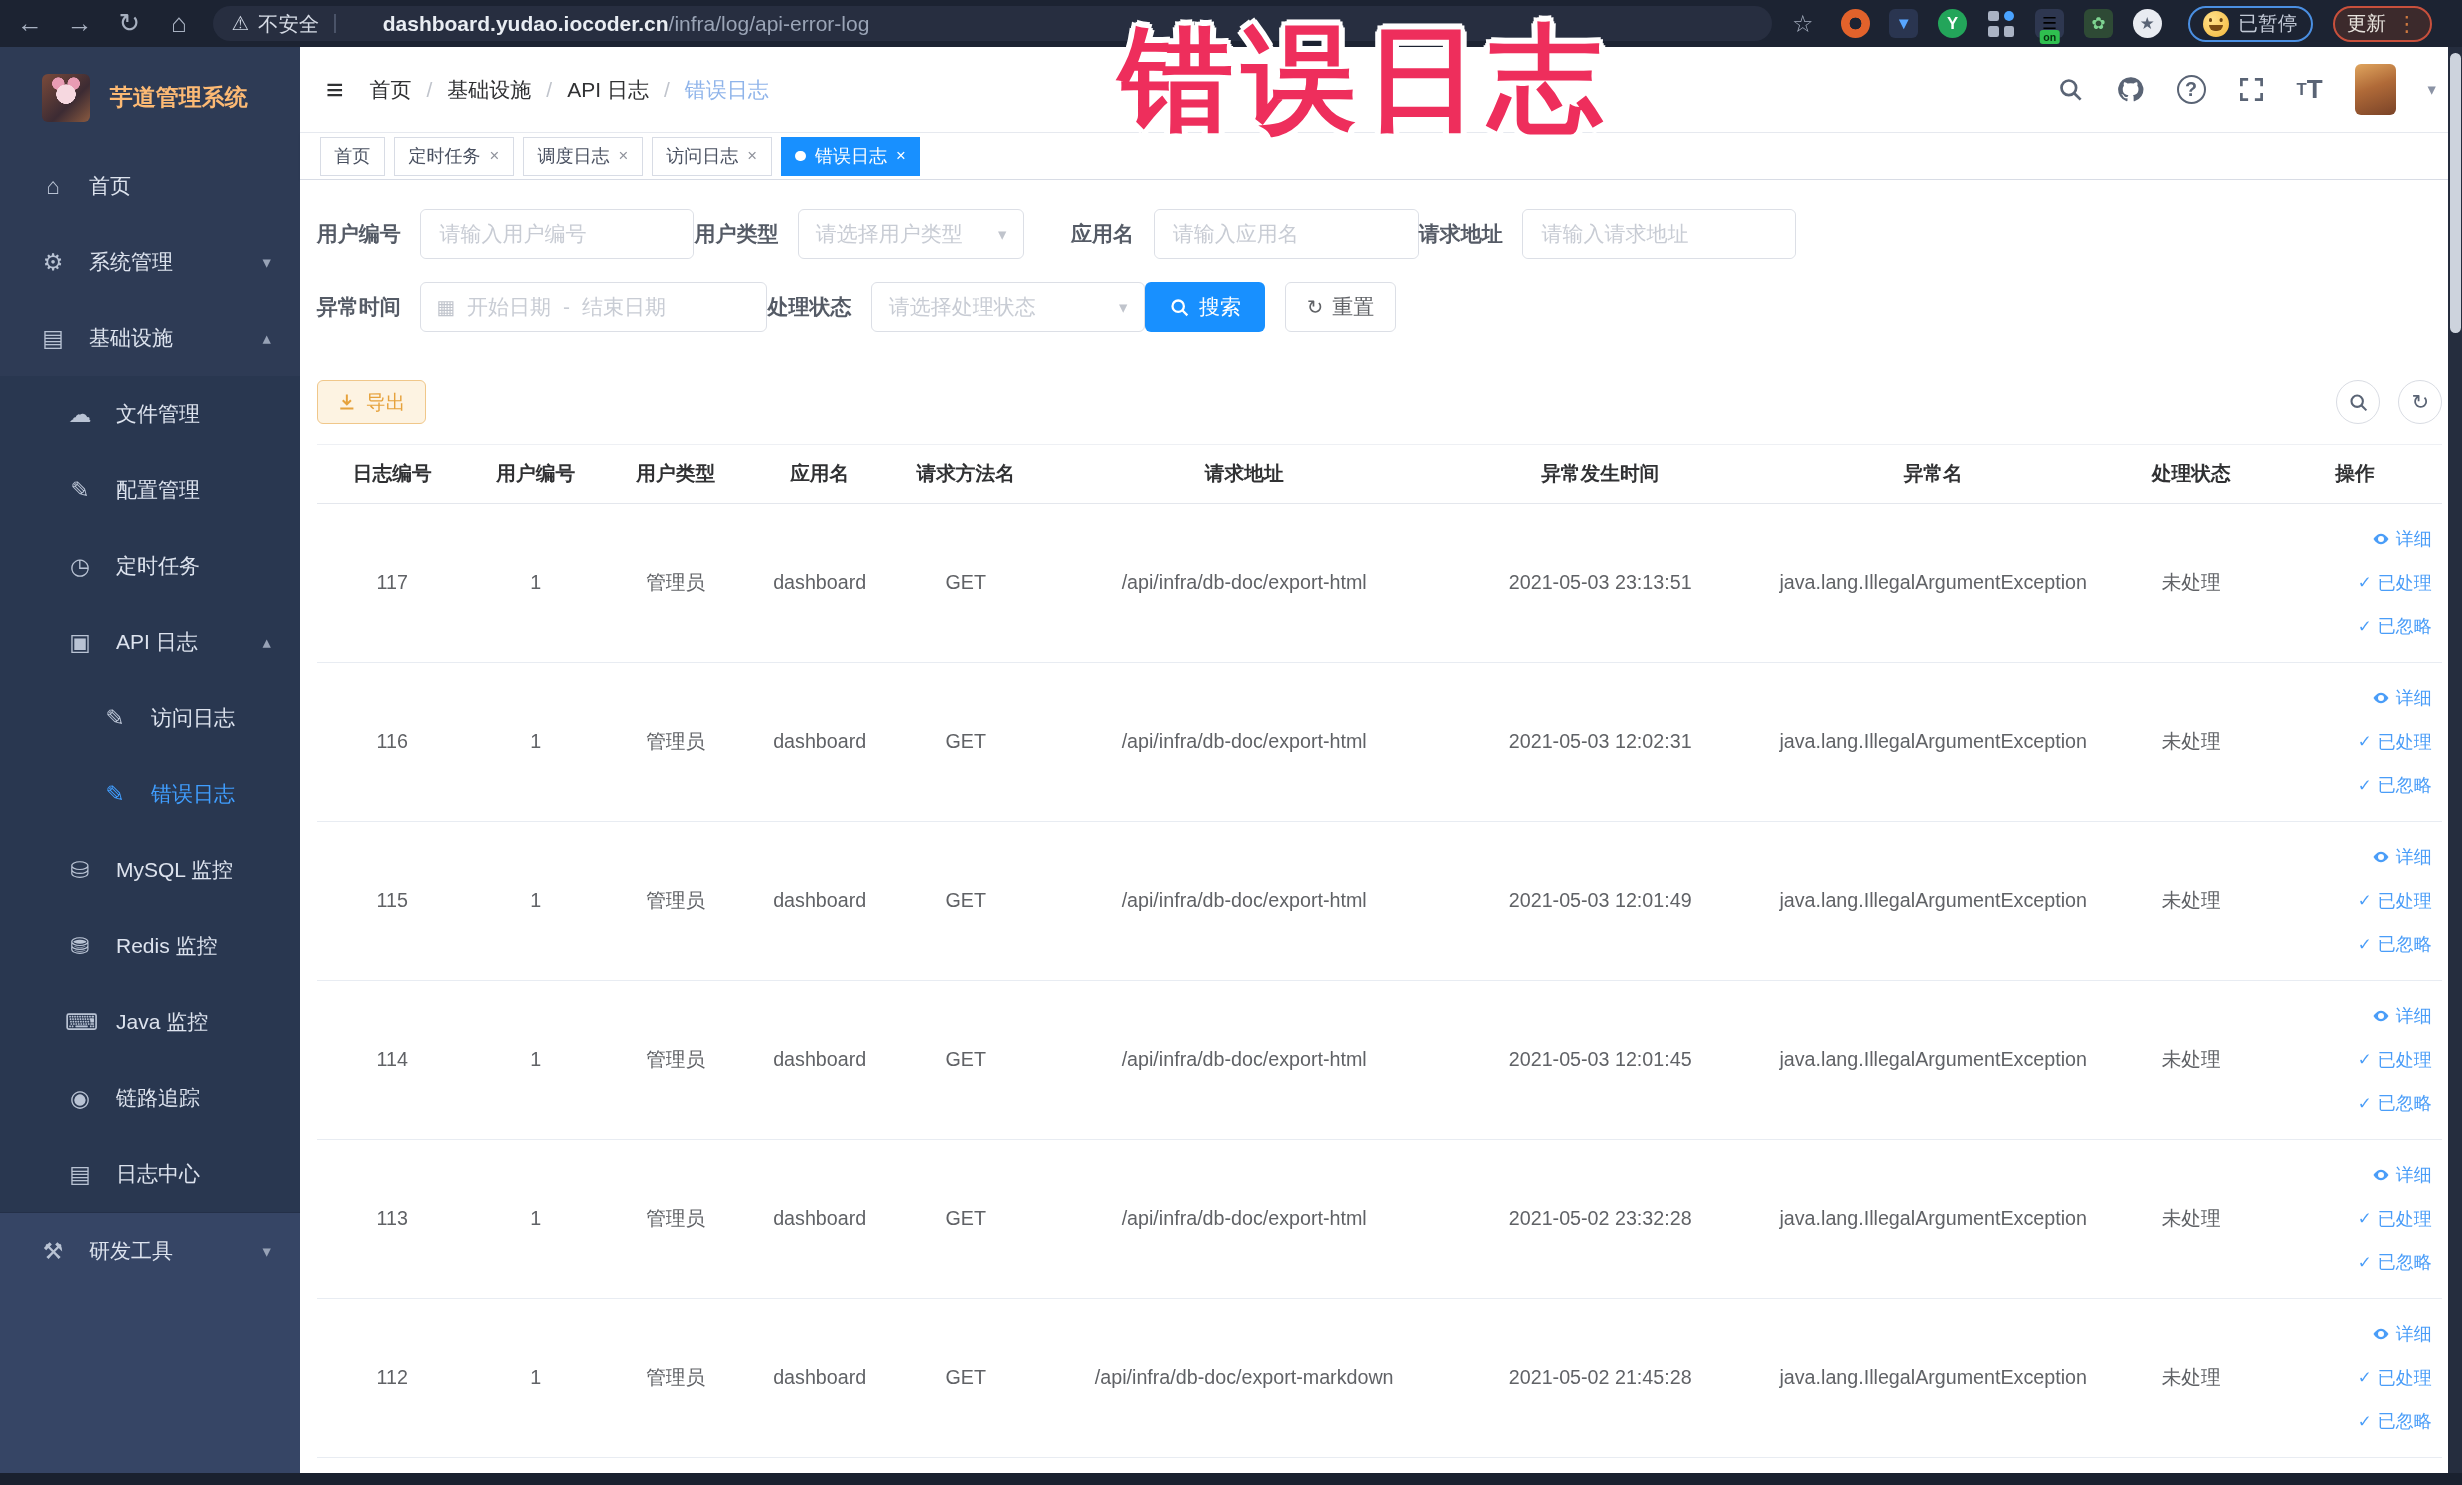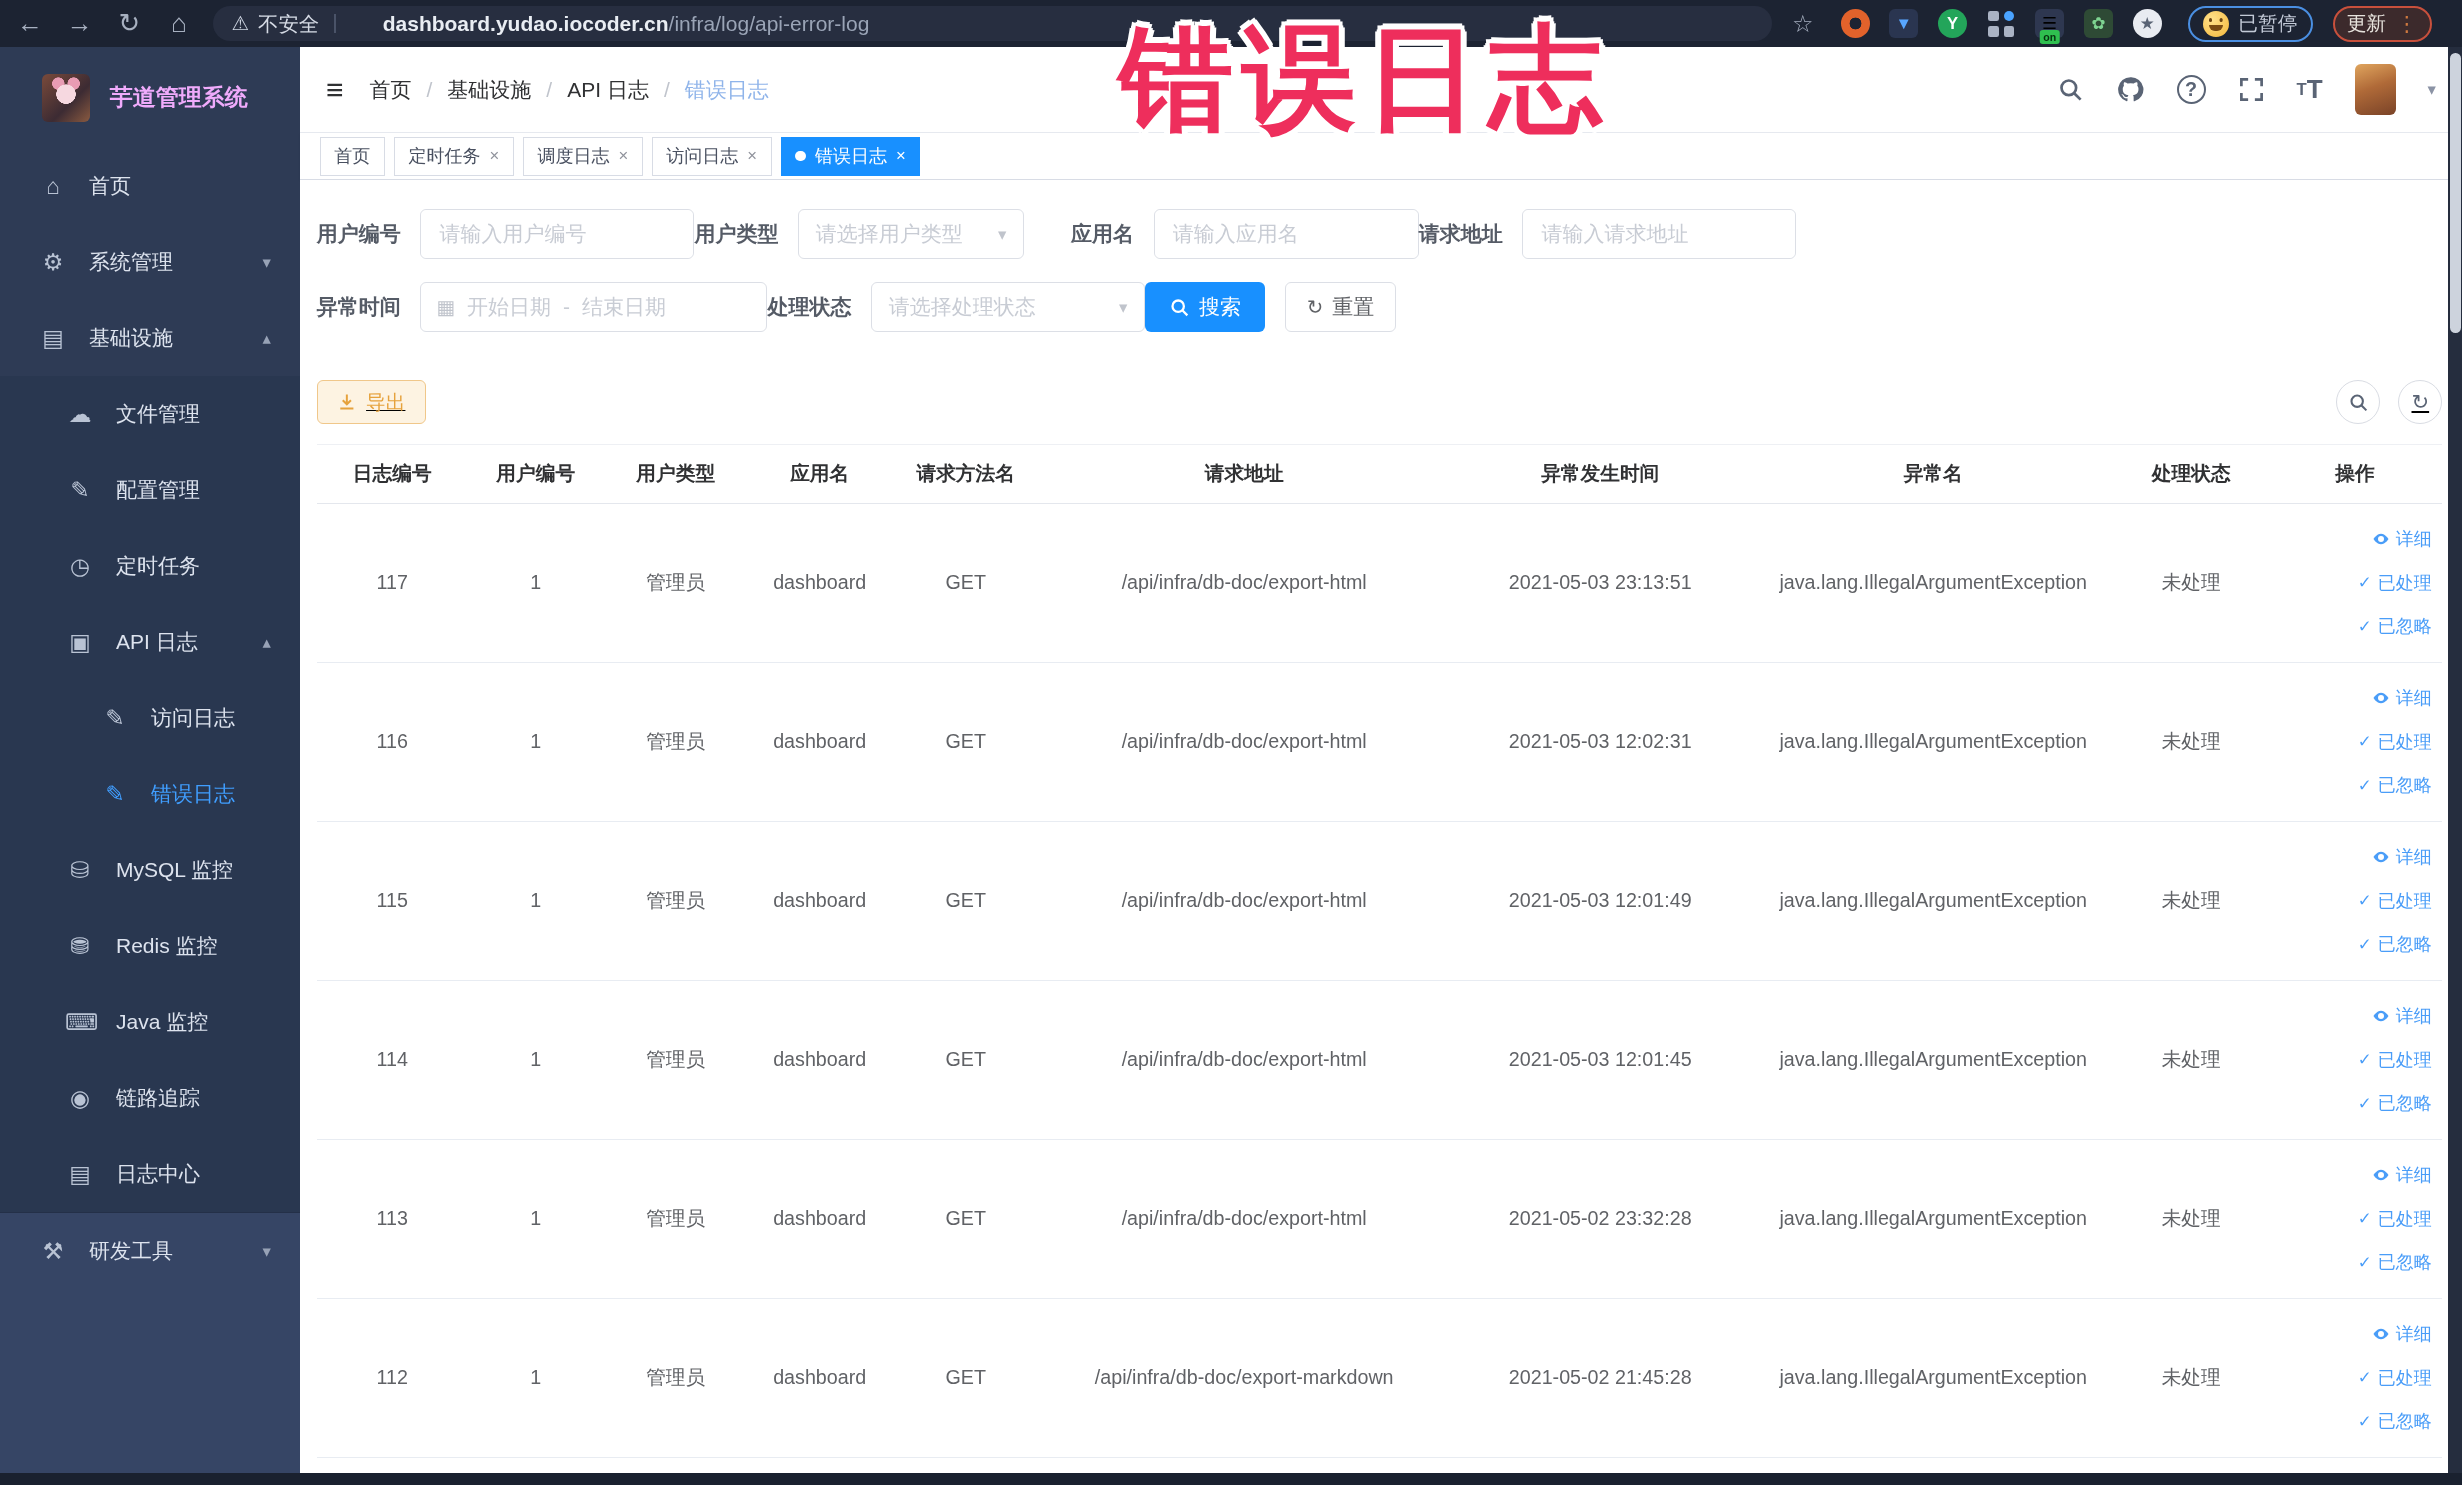--- a/index.html
+++ b/index.html
@@ -61,21 +61,21 @@
   
   .sidebar { width:300px; height:100%; background:#2e3b55; display:flex; flex-direction:column; flex-shrink:0; }
   .logo-row { height:101px; display:flex; align-items:center; padding-left:42px; gap:19.7px; }
   .logo-img { width:48px; height:48px; border-radius:6px; flex-shrink:0;
     background:
       radial-gradient(circle at 50% 42%, #f6d8e0 0 26%, transparent 27%),
       radial-gradient(circle at 34% 20%, #e89cb4 0 12%, transparent 13%),
       radial-gradient(circle at 66% 20%, #e89cb4 0 12%, transparent 13%),
       linear-gradient(135deg,#7a4a3a,#3c2b33 60%,#8a5a40);
   }
-  .logo-title { font-size:23px; font-weight:bold; color:#f0abfc; white-space:nowrap; }
+  .logo-title { font-size:23px; font-weight:bold; color:#fdba74; white-space:nowrap; }
   .side-menu { }
   .side-sub { background:#293750; }
   .side-bottom { flex:1; background:#364565; border-top:0.8px solid #243048; }
   .side-item { height:76px; display:flex; align-items:center; color:#dde3ee; font-size:21px; cursor:pointer; position:relative; }
   .side-item .mi { width:30px; text-align:center; font-size:23px; color:#b9c3d4; margin-right:21px; }
   .side-item.lvl0 { padding-left:38px; }
   .side-item.lvl1 { padding-left:65px; }
   .side-item.lvl2 { padding-left:100px; }
   .side-item .chev { position:absolute; right:29px; font-size:16.7px; color:#97a2b6; }
   .side-item.active, .side-item.active .mi { color:#409eff; }
@@ -122,21 +122,21 @@
   .f-range { padding:0 15px; gap:12px; color:#c8ccd4; }
   .f-range .cal { color:#c0c4cc; font-size:19.7px; }
   .f-range .sep { color:#c8ccd4; }
   .gap-lg { margin-right:47px; } .gap-md { }
 
   .btn { height:50px; border-radius:6px; font-size:21px; display:inline-flex; align-items:center; justify-content:center; gap:9px; cursor:pointer; border:0.8px solid transparent; font-family:inherit;text-align:center; }
   .btn-primary { background:#1890ff; color:#fff; padding:0 23px; }
   .btn-plain { background:#fff; border-color:#dcdfe6; color:#606266; padding:0 21px; }
   .btn-warning { height:44px; background:#fdf3e2; border-color:#f0c78a; color:#e6a23c; padding:0 19.7px; font-size:19.7px; }
 
-  .toolbar-row { display:flex; align-items:center; margin-top:48px; margin-bottom:19.7px;text-decoration:underline; }
+  .toolbar-row { display:flex; align-items:center; margin-top:48px; margin-bottom:19.7px; }
   .circle-btns { margin-left:auto; display:flex; gap:18px; }
   .circle-btn { width:44px; height:44px; border-radius:50%; border:0.8px solid #d9dce3; background:#fff; color:#5a6475; display:flex; align-items:center; justify-content:center; cursor:pointer; font-size:21px; }
 
   
   .table { width:100%; border-top:0.8px solid #eef0f4; }
   .trow { display:grid; grid-template-columns:151px 136px 144px 144px 148px 409px 303px 363px 153px 1fr; align-items:center; }
   .thead { height:59px; border-bottom:0.8px solid #e4e7ed; background:#fff; }
   .th { font-size:19.7px; font-weight:bold; color:#303133; text-align:center; }
   .tbody-row { height:159px; border-bottom:0.8px solid #e8ecf2; }
   .td { font-size:19.7px; color:#606266; text-align:center; overflow:hidden; text-overflow:ellipsis; white-space:nowrap; padding:0 4.5px; }

